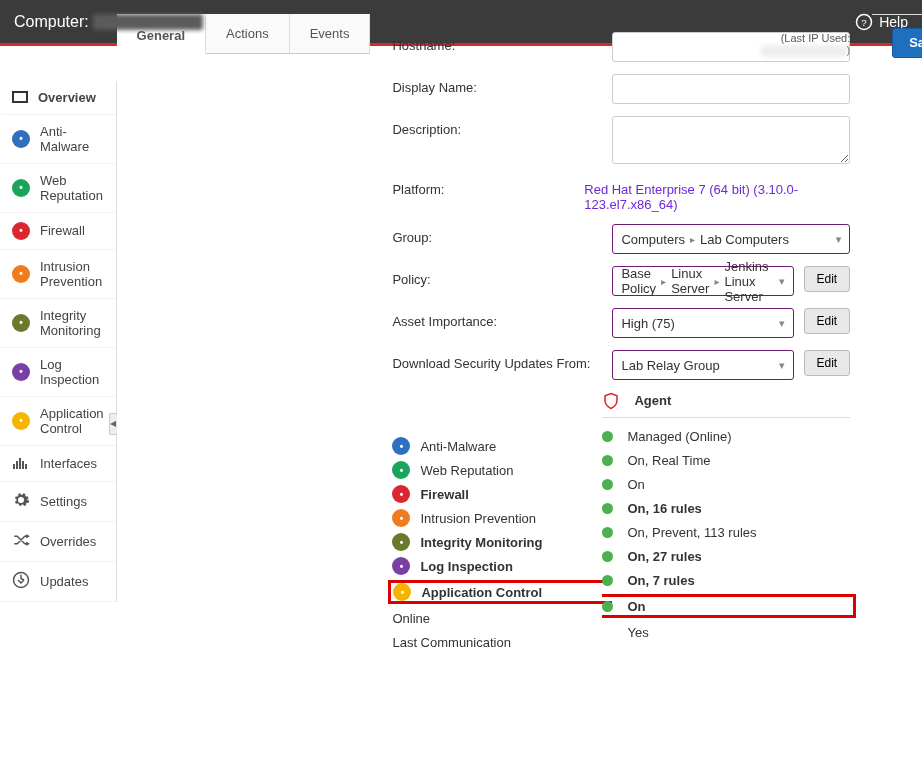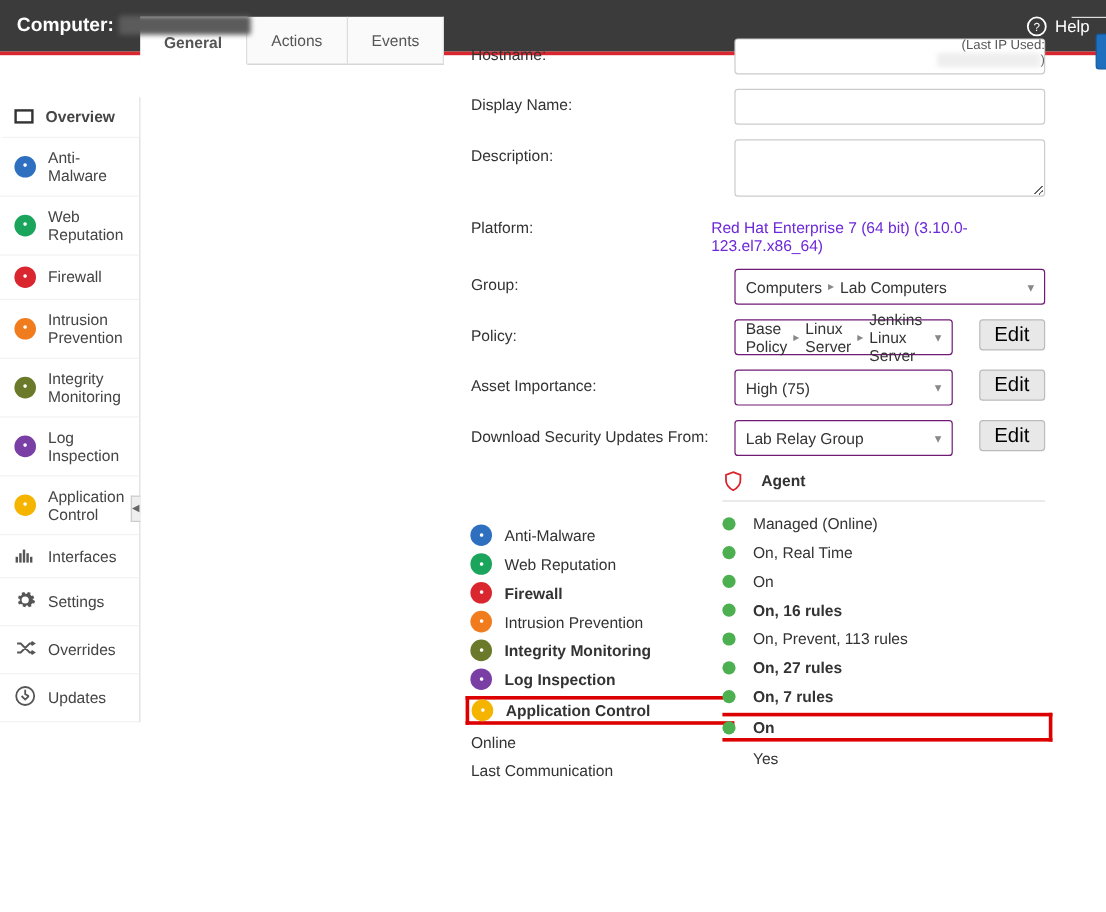--- a/index.html
+++ b/index.html
@@ -1,20 +1,20 @@
 <!DOCTYPE html>
 <html><head>
 <meta charset="utf-8">
 <style>
 * { box-sizing: border-box; margin: 0; padding: 0; font-family: Arial, Helvetica, sans-serif; }
 body { width: 922px; height: 760px; overflow: hidden; font-size: 13px; color: #333; background: #fff; }
 
 
 .topbar { height: 43px; background: #3b3b3b; color: #fff; display: flex; align-items: center; padding: 0 14px; justify-content: space-between; }
-.topbar .title { font-size: 16px; font-weight: bold; }
+.topbar .title { font-size: 16px; font-weight: normal; }
 .topbar .title .redacted { display:inline-block; width:110px; height:16px; background:#5b5b5b; vertical-align:middle; border-radius:2px; filter: blur(2px); }
 .topbar .help { display:flex; align-items:center; gap:6px; font-size:14px; cursor:pointer; }
 .topbar .help svg { width:18px; height:18px; }
 .red-line { height:3px; background:#d9262f; }
 
 
 .layout { display:flex; height:590px;align-items:center; }
 .sidebar { width:196px; background:#fff; border-right:1px solid #ddd; position:relative; }
 .sidebar ul { list-style:none; }
 .sidebar li { display:flex; align-items:center; gap:10px; padding:9px 12px; cursor:pointer; border-bottom:1px solid #f2f2f2; color:#444; }
@@ -33,21 +33,21 @@
 .content { flex:1; padding:18px 22px 0 22px; overflow:auto; position:relative; }
 
 .form-row { display:flex; align-items:flex-start; margin-bottom:12px; gap:10px; }
 .form-row label { width:210px; padding-top:6px; color:#333; }
 .form-row .input, .form-row .textarea, .form-row .select { flex:1; max-width:354px; }
 input.input { height:30px; border:1px solid #ccc; border-radius:3px; padding:4px 8px; font-size:13px; }
 textarea.textarea { height:48px; border:1px solid #ccc; border-radius:3px; padding:4px 8px; font-size:13px; resize:both; font-family:inherit; }
 .select { height:30px; border:1px solid #701a75; border-radius:3px; padding:4px 24px 4px 8px; background:#fff; position:relative; display:flex; align-items:center; cursor:pointer; }
 .select::after { content:'▾'; position:absolute; right:8px; color:#888; font-size:11px; }
 .static-val { padding-top:6px; color:#6d28d9; }
-.edit-btn { margin-left:12px; height:26px; padding: 0 12px; background:#e8e8e8; border:1px solid #bbb; border-radius:3px; cursor:pointer; font-size:17px; }
+.edit-btn { height:26px; padding: 0 12px; background:#e8e8e8; border:1px solid #bbb; border-radius:3px; cursor:pointer; font-size:12px; }
 .lastip { position:absolute; right:22px; top:18px; color:#555; font-size:11px; text-align:right; }
 .lastip .red2 { display:inline-block; width:86px; height:12px; background:#eee; filter:blur(2px); vertical-align:middle; }
 
 .status-area { margin-top:10px; display:flex; }
 .status-left { width:210px; padding-top:42px; }
 .status-left .row { display:flex; align-items:center; gap:10px; height:24px; }
 .status-left .row.plain { padding-left:0; }
 .status-right { flex:1; }
 .agent-header { display:flex; align-items:center; gap:14px; height:26px; border-bottom:1px solid #ddd; padding-bottom:8px; margin-bottom:6px; }
 .agent-header .shield { width:18px; height:18px; }

